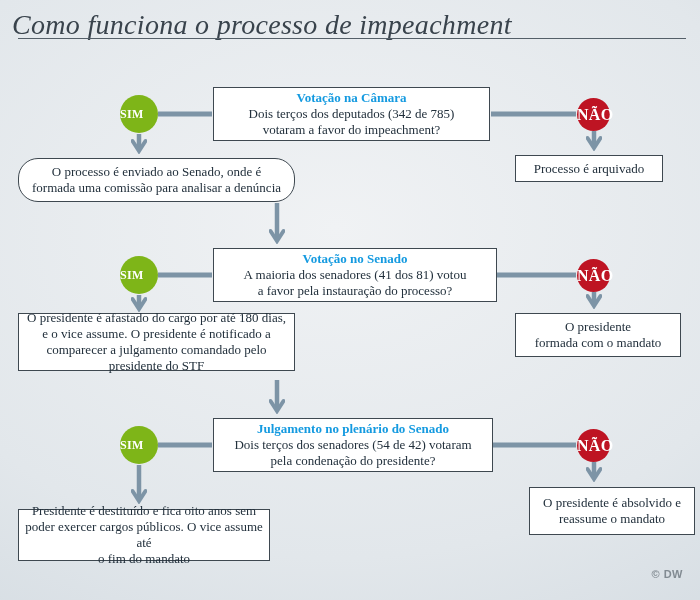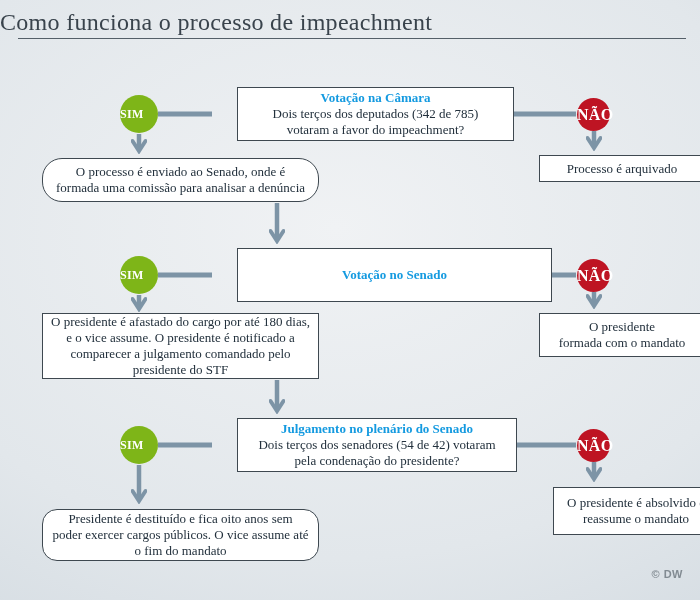--- a/index.html
+++ b/index.html
@@ -2,40 +2,39 @@
 <html><head>
 <meta charset="utf-8">
 <style>
   html,body{margin:0;padding:0;}
   .canvas{
     position:relative;width:700px;height:600px;overflow:hidden;
     background:radial-gradient(ellipse 130% 110% at 48% 38%, #f0f2f4 0%, #e2e7eb 50%, #c7d1d9 100%);
     font-family:"Liberation Serif", "DejaVu Serif", serif;
   }
   .title{
-    position:absolute;left:0;top:9px;font-size:24px;color:#39434c;letter-spacing:.3px;
+    position:absolute;left:12px;top:9px;font-size:28px;color:#39434c;letter-spacing:.3px;font-style:italic;
   }
   .rule{position:absolute;left:18px;top:38px;width:668px;height:1px;background:#545f68;}
   .connectors{position:absolute;left:0;top:0;pointer-events:none;}
   .box{
     position:absolute;background:#ffffff;border:1px solid #3e4850;box-sizing:border-box;
     color:#22303c;font-size:13px;line-height:16px;text-align:center;white-space:pre-line;
     display:flex;flex-direction:column;align-items:center;justify-content:center;
     padding:2px 4px;
-    margin-left:24px;
   }
   .qtitle{color:#149ae0;font-weight:bold;font-size:13px;line-height:16px;}
   .qtext{white-space:pre-line;}
   .q1{left:213px;top:87px;width:277px;height:54px;}
-  .q2{left:213px;top:248px;width:315px;height:54px;}
+  .q2{left:213px;top:248px;width:284px;height:54px;}
   .q3{left:213px;top:418px;width:280px;height:54px;}
   .lb1{left:18px;top:158px;width:277px;height:44px;border-radius:20px;}
-  .lb2{left:18px;top:313px;width:277px;height:66px;}
-  .lb3{left:18px;top:509px;width:277px;height:52px;border-radius:15px;}
-  .rb1{left:515px;top:155px;width:166px;height:27px;}
+  .lb2{left:18px;top:313px;width:277px;height:58px;}
+  .lb3{left:18px;top:509px;width:252px;height:52px;}
+  .rb1{left:515px;top:155px;width:148px;height:27px;}
   .rb2{left:515px;top:313px;width:166px;height:44px;}
   .rb3{left:529px;top:487px;width:166px;height:48px;}
   .badge{
     position:absolute;border-radius:50%;color:#ffffff;font-weight:bold;
     display:flex;align-items:center;letter-spacing:.3px;
   }
   .badge.yes{width:38px;height:38px;background:#7eb518;font-size:12px;left:120px;}
   .badge.no{width:33px;height:33px;background:#be1423;font-size:16px;left:577px;}
   .yes1{top:95px;} .yes2{top:256px;} .yes3{top:426px;}
   .no1{top:98px;}  .no2{top:259px;}  .no3{top:429px;}
@@ -88,20 +87,22 @@
   </div>
   <div class="badge no no1">
     <span>NÃO</span>
   </div>
   <div class="box lb1">O processo é enviado ao Senado, onde é
 formada uma comissão para analisar a denúncia</div>
   <div class="box rb1">Processo é arquivado</div>
 
   <div class="box q2">
     <div class="qtitle">Votação no Senado</div>
+    <div class="qtext">A maioria dos senadores (41 dos 81) votou
+a favor pela instauração do processo?</div>
   </div>
   <div class="badge yes yes2">
     <span>SIM</span>
   </div>
   <div class="badge no no2">
     <span>NÃO</span>
   </div>
   <div class="box lb2">O presidente é afastado do cargo por até 180 dias,
 e o vice assume. O presidente é notificado a
 comparecer a julgamento comandado pelo

